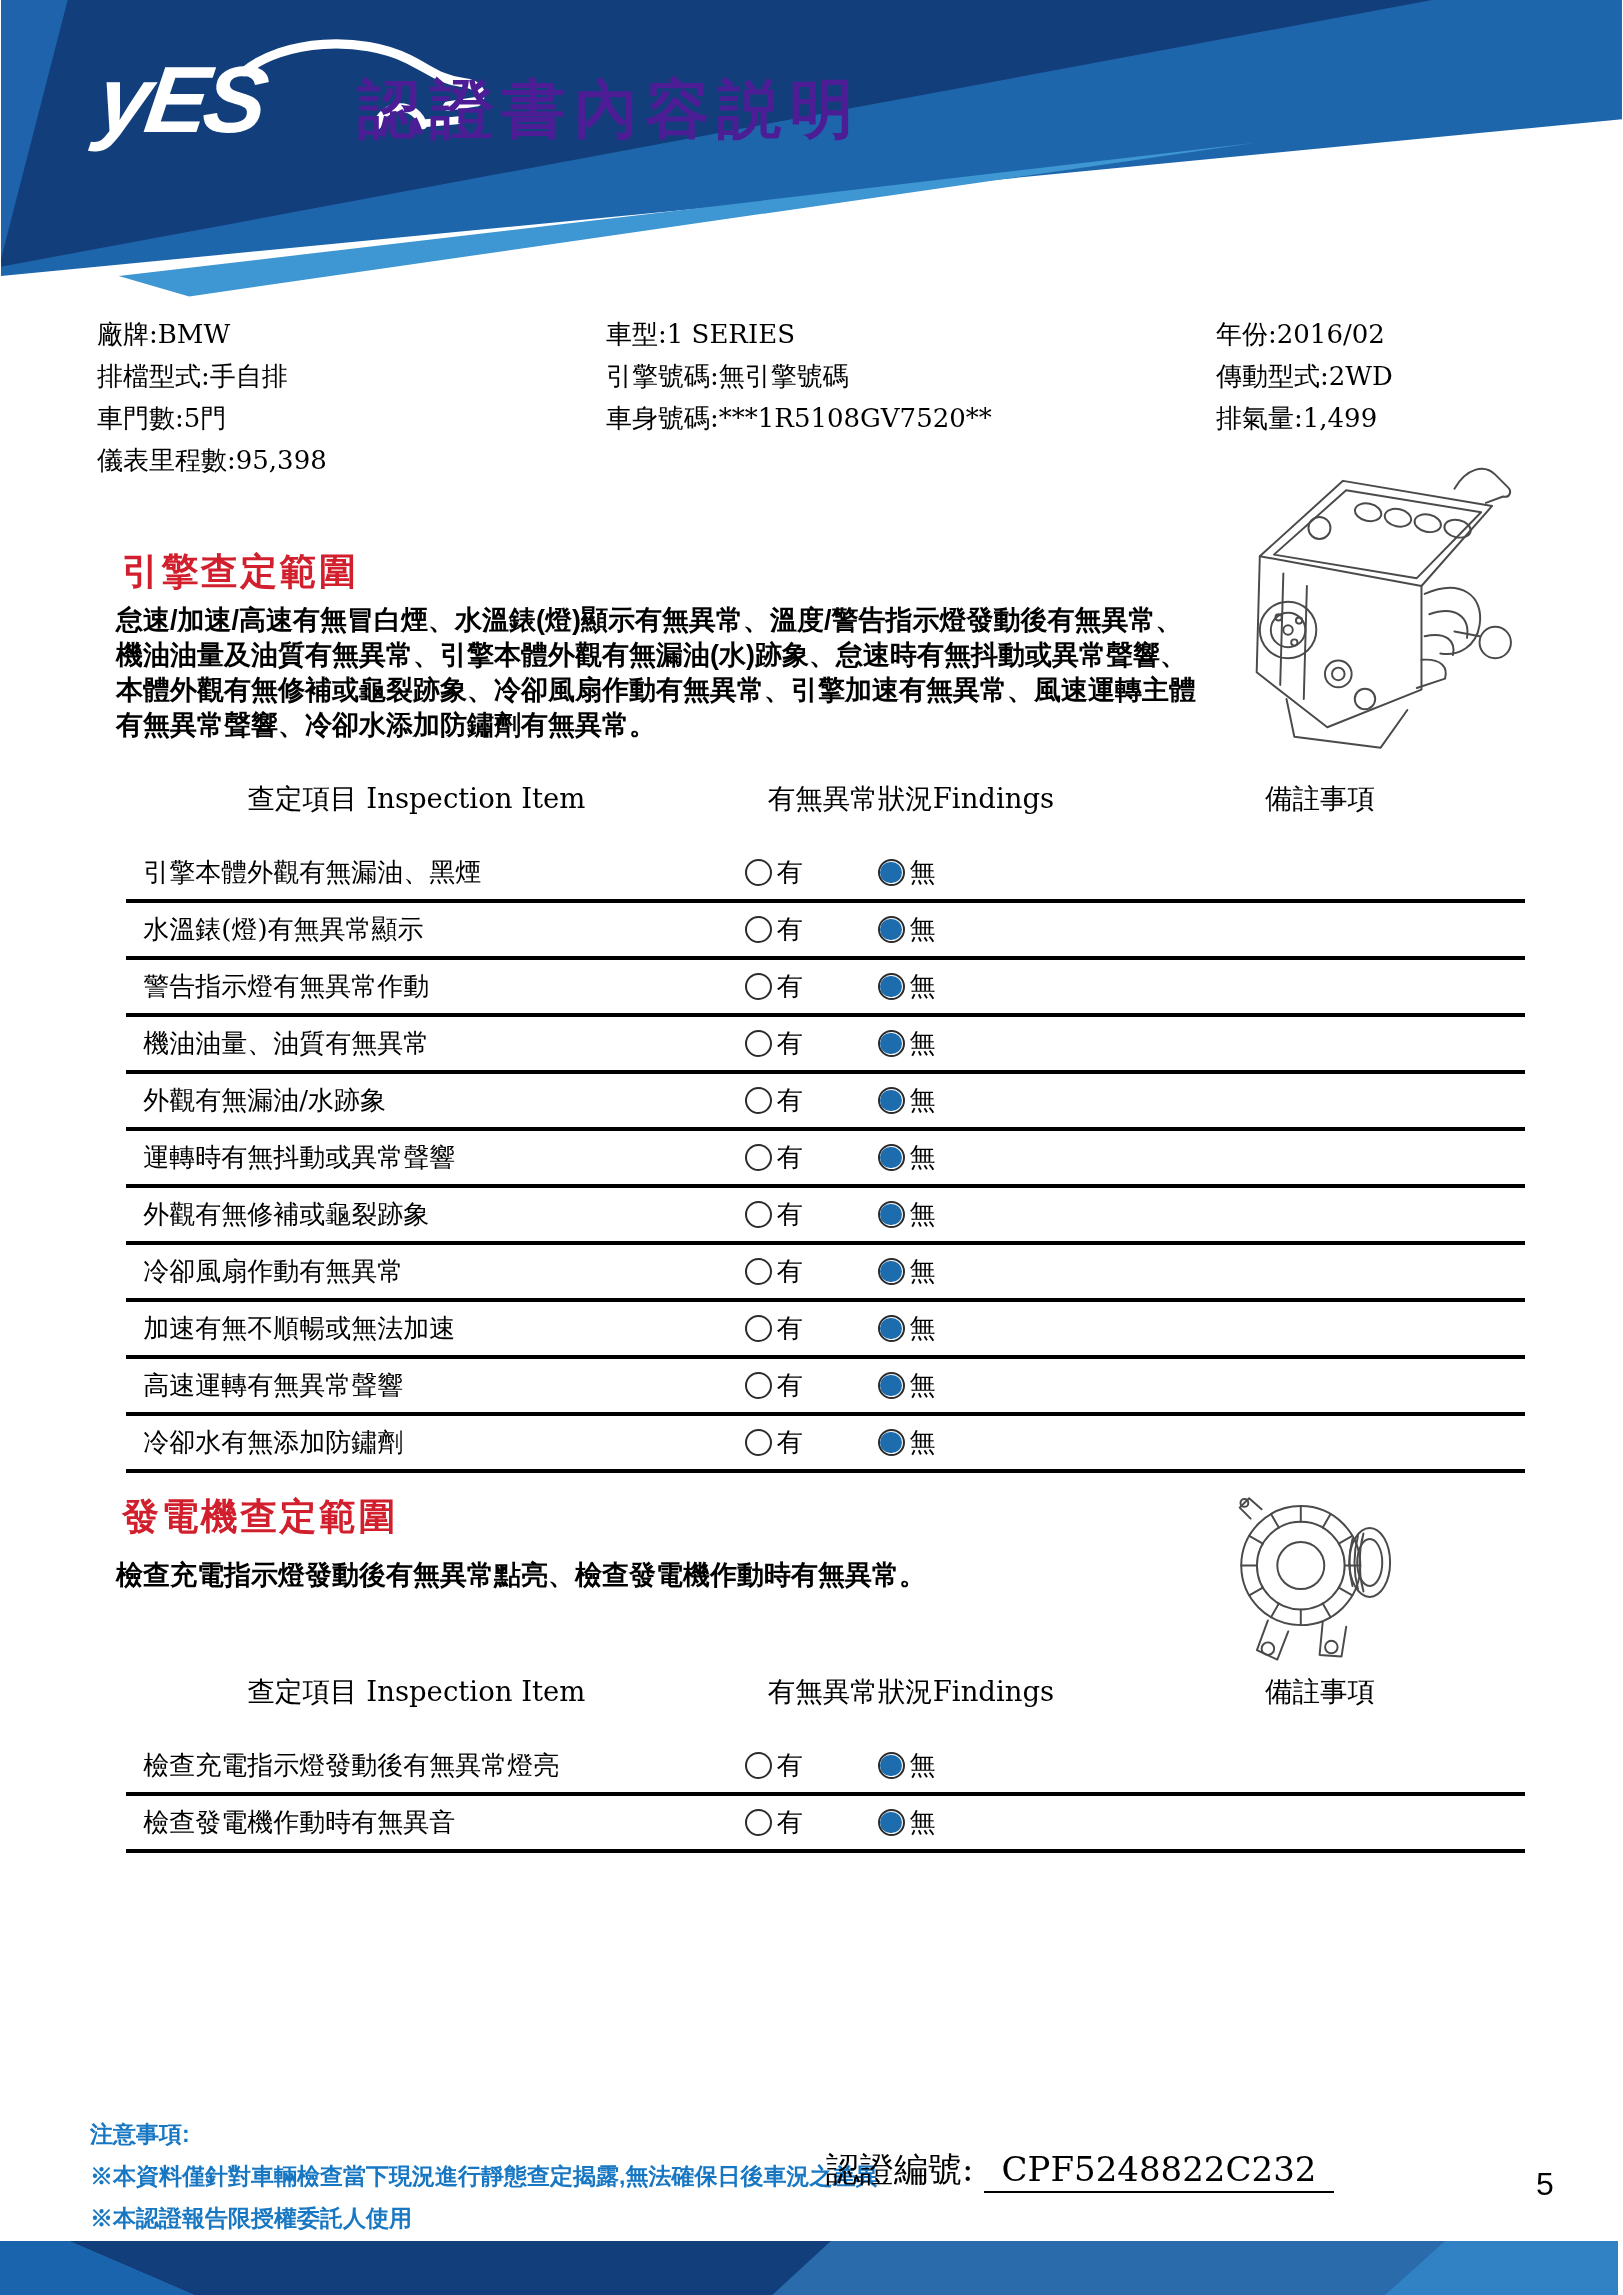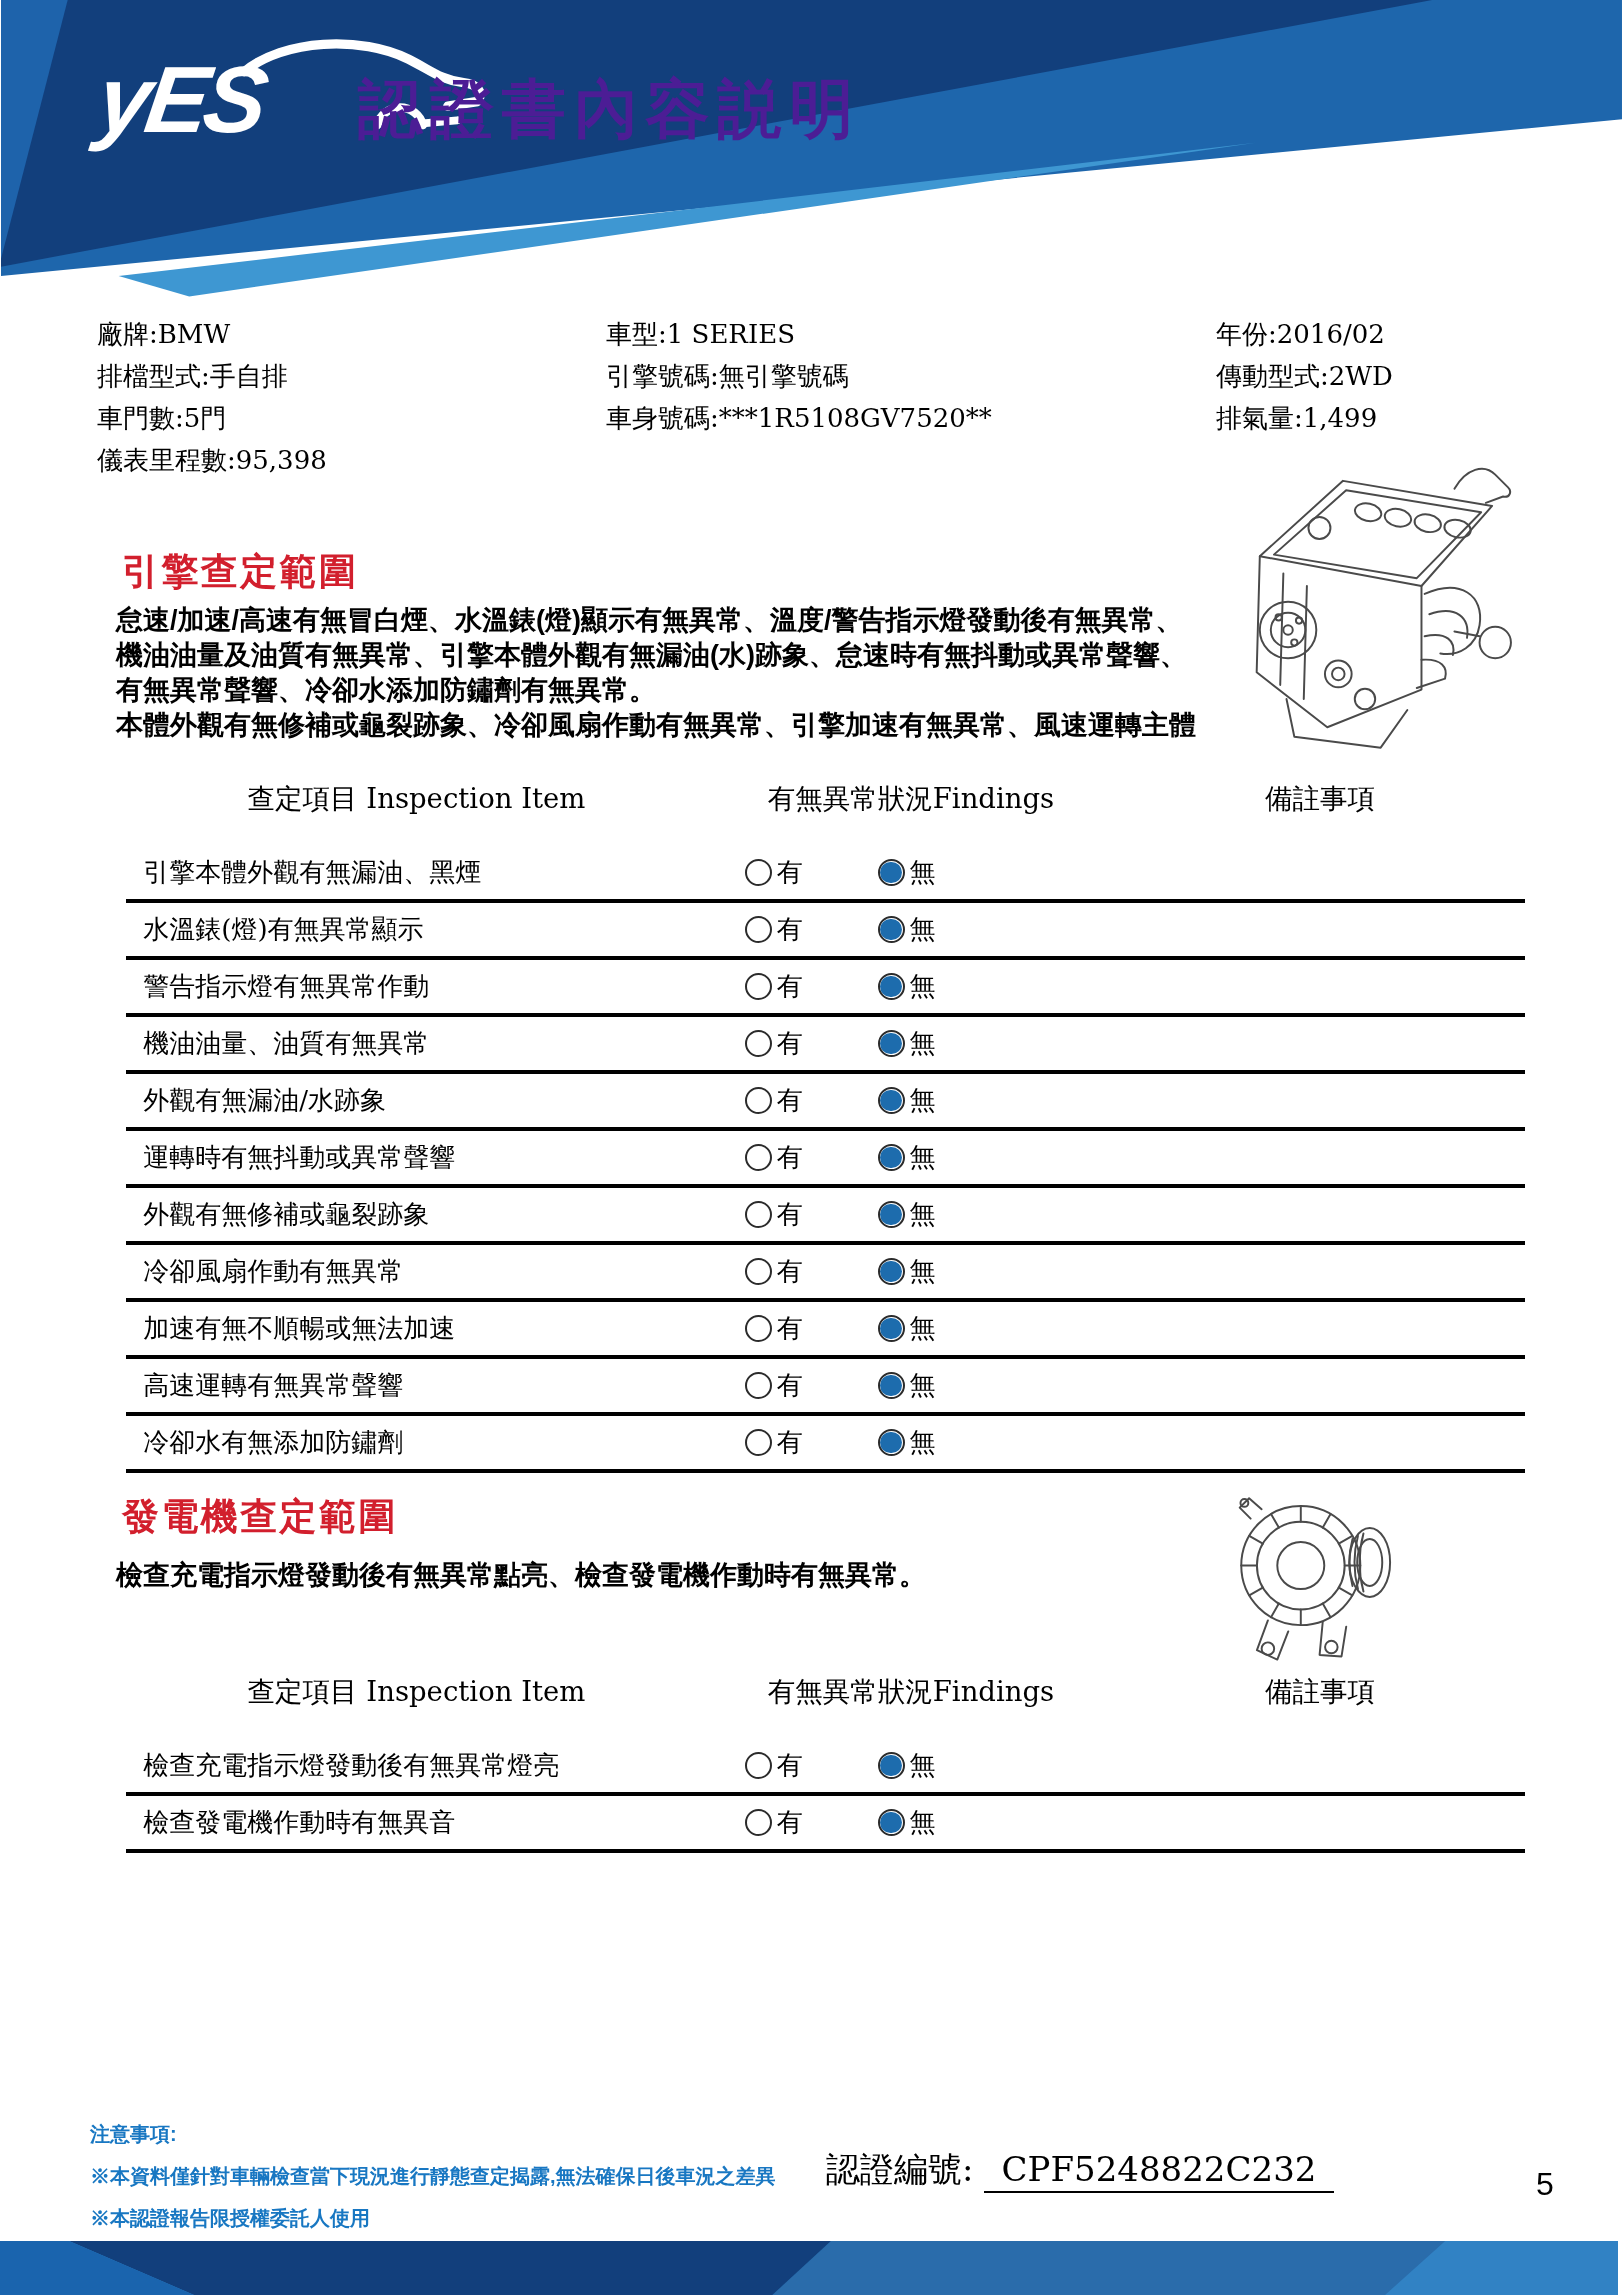--- a/index.html
+++ b/index.html
@@ -45,21 +45,21 @@
   .c-rem{flex:1;}
   .rg{display:flex;align-items:center;}
   .rg1{margin-left:38px;} .rg2{margin-left:75px;}
   .radio{width:27px;height:27px;border:2.4px solid #2b2b2b;border-radius:50%;
          box-sizing:border-box;background:#fff;position:relative;margin-right:4.7px;flex:none;}
   .radio.sel::after{content:"";position:absolute;inset:0.8px;border-radius:50%;
          background:var(--radio_selected,#1d6cad);}
 
   
   .notes{position:absolute;left:90px;top:2113px;font-family:"Liberation Sans",sans-serif;
-         font-weight:700;font-size:20px;line-height:42px;color:var(--note_blue,#1877c2);white-space:nowrap;}
+         font-weight:700;font-size:23px;line-height:42px;color:var(--note_blue,#1877c2);white-space:nowrap;}
   .cert{position:absolute;left:826px;top:2147px;font-size:34px;white-space:nowrap;}
   .cert-num{border-bottom:2.4px solid #000;padding:0 17.3px 2.4px 17.3px;}
   .pagenum{position:absolute;left:1536px;top:2166px;font-family:"Liberation Sans",sans-serif;
            font-size:32px;}
   .stripe-svg{position:absolute;left:0;top:2241px;display:block;}
 </style>
 </head>
 <body>
 
 <div class="page">
@@ -92,22 +92,22 @@
   <div class="info-col" id="info-right">
     <div>年份:2016/02</div>
     <div>傳動型式:2WD</div>
     <div>排氣量:1,499</div>
   </div>
 
   <div class="sec-title" id="sec1-title">引擎查定範圍</div>
   <div class="desc" id="desc1">
     <div>怠速/加速/高速有無冒白煙、水溫錶(燈)顯示有無異常、溫度/警告指示燈發動後有無異常、</div>
     <div>機油油量及油質有無異常、引擎本體外觀有無漏油(水)跡象、怠速時有無抖動或異常聲響、</div>
+    <div>本體外觀有無修補或龜裂跡象、冷卻風扇作動有無異常、引擎加速有無異常、風速運轉主體</div>
     <div>有無異常聲響、冷卻水添加防鏽劑有無異常。</div>
-    <div>本體外觀有無修補或龜裂跡象、冷卻風扇作動有無異常、引擎加速有無異常、風速運轉主體</div>
   </div>
 
   <svg class="engine-art" width="310" height="314" viewBox="0 0 395 400" fill="none" stroke="#4a4a4a" stroke-width="2.5" stroke-linecap="round" stroke-linejoin="round">
     <path d="M52 148 L158 52 L348 84 L258 186 Z"></path>
     <path d="M70 146 L162 64 L334 92 L252 176 Z"></path>
     <ellipse cx="190" cy="92" rx="17" ry="11" transform="rotate(12 190 92)"></ellipse>
     <ellipse cx="228" cy="99" rx="17" ry="11" transform="rotate(12 228 99)"></ellipse>
     <ellipse cx="266" cy="106" rx="17" ry="11" transform="rotate(12 266 106)"></ellipse>
     <ellipse cx="304" cy="113" rx="17" ry="11" transform="rotate(12 304 113)"></ellipse>
     <circle cx="128" cy="112" r="14"></circle>

